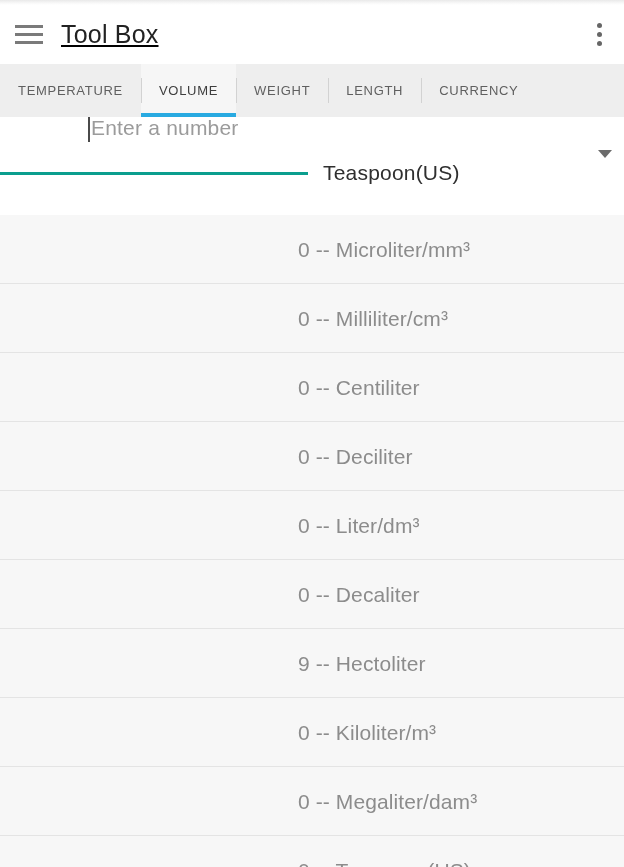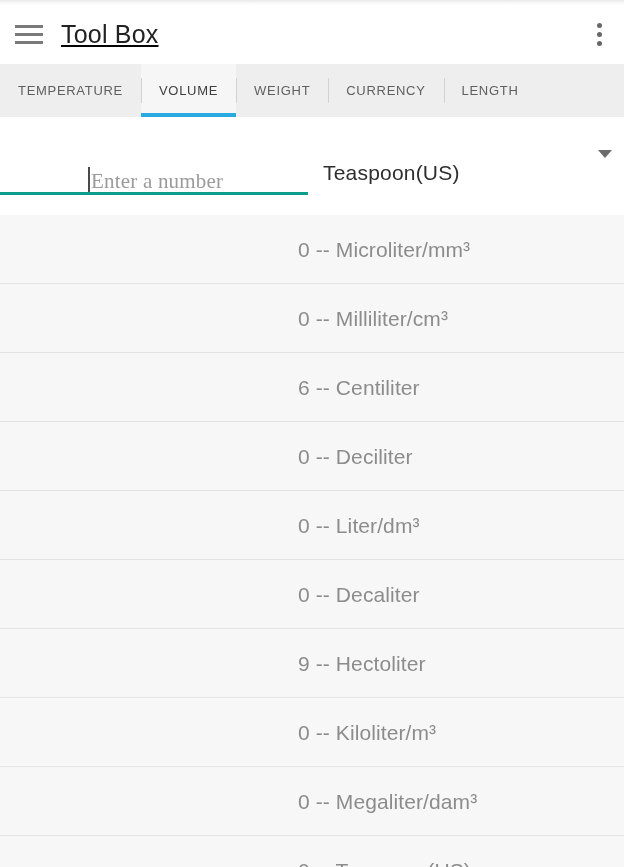--- a/index.html
+++ b/index.html
@@ -148,29 +148,28 @@
     position: absolute;
     top: 117px; left: 0;
     width: 624px;
     height: 98px;
     background: #ffffff;
     box-sizing: border-box;
   }
   .number-field {
     position: absolute;
     left: 0;
-    top: 20px;
+    top: 0;
     width: 308px;
     height: 58px;
     box-sizing: border-box;
     border-bottom: 3px solid #0b9e8e;
     display: flex;
-    align-items: flex-end;
+    align-items: flex-start;
     cursor: text;
-    font-family: Liberation Serif, serif;
   }
   .caret {
     display: inline-block;
     width: 2px;
     height: 25px;
     background: #4a4a4a;
     margin-left: 88px;
     margin-right: 1px;
   }
   .number-placeholder {
@@ -270,26 +269,26 @@
       <span>VOLUME</span>
       <div class="tab-underline"></div>
     </div>
     <div class="tab">
       <div class="tab-sep"></div>
       <span>WEIGHT</span>
 
     </div>
     <div class="tab">
       <div class="tab-sep"></div>
-      <span>CURRENCY</span>
+      <span>LENGTH</span>
 
     </div>
     <div class="tab">
       <div class="tab-sep"></div>
-      <span>LENGTH</span>
+      <span>CURRENCY</span>
 
     </div>
     <div class="tabbar-filler"></div>
   </div>
 
   <div class="input-row">
     <div class="number-field">
       <span class="caret"></span>
       <span class="number-placeholder">Enter a number</span>
     </div>
@@ -300,21 +299,21 @@
   </div>
 
   <div class="results">
     <div class="result-row">
       <span class="result-text">0 -- Microliter/mm³</span>
     </div>
     <div class="result-row">
       <span class="result-text">0 -- Milliliter/cm³</span>
     </div>
     <div class="result-row">
-      <span class="result-text">6 -- Centiliter</span>
+      <span class="result-text">0 -- Centiliter</span>
     </div>
     <div class="result-row">
       <span class="result-text">0 -- Deciliter</span>
     </div>
     <div class="result-row">
       <span class="result-text">0 -- Liter/dm³</span>
     </div>
     <div class="result-row">
       <span class="result-text">0 -- Decaliter</span>
     </div>

